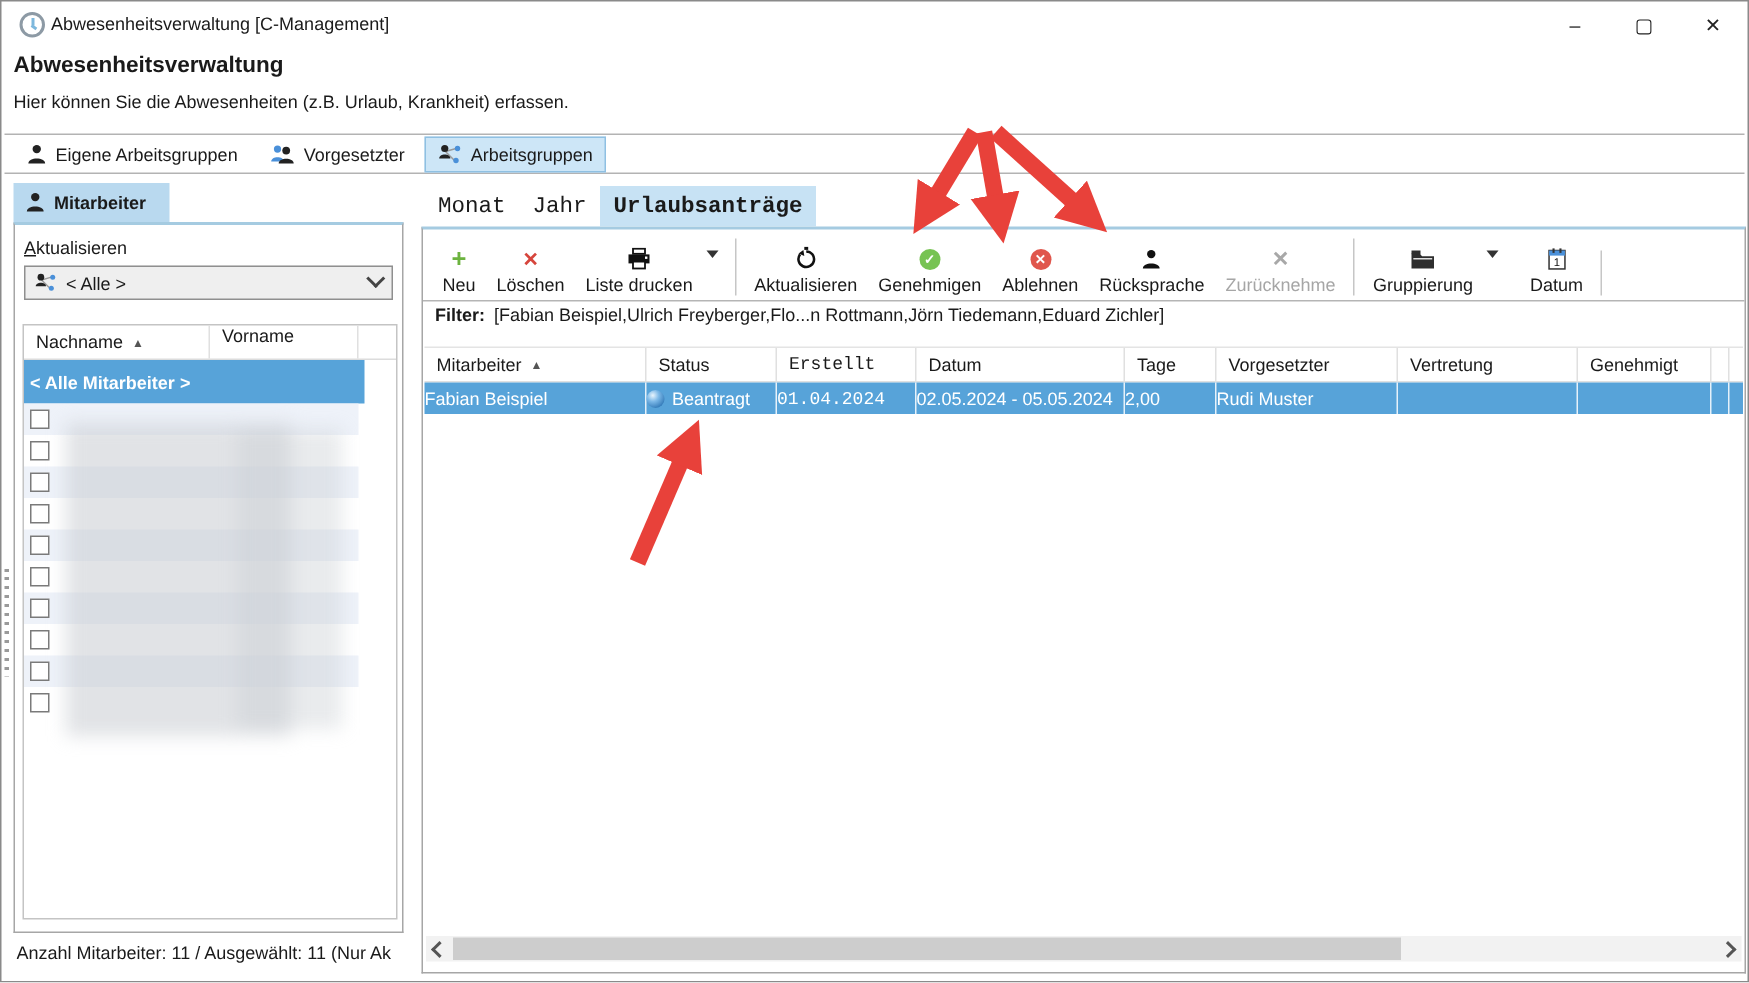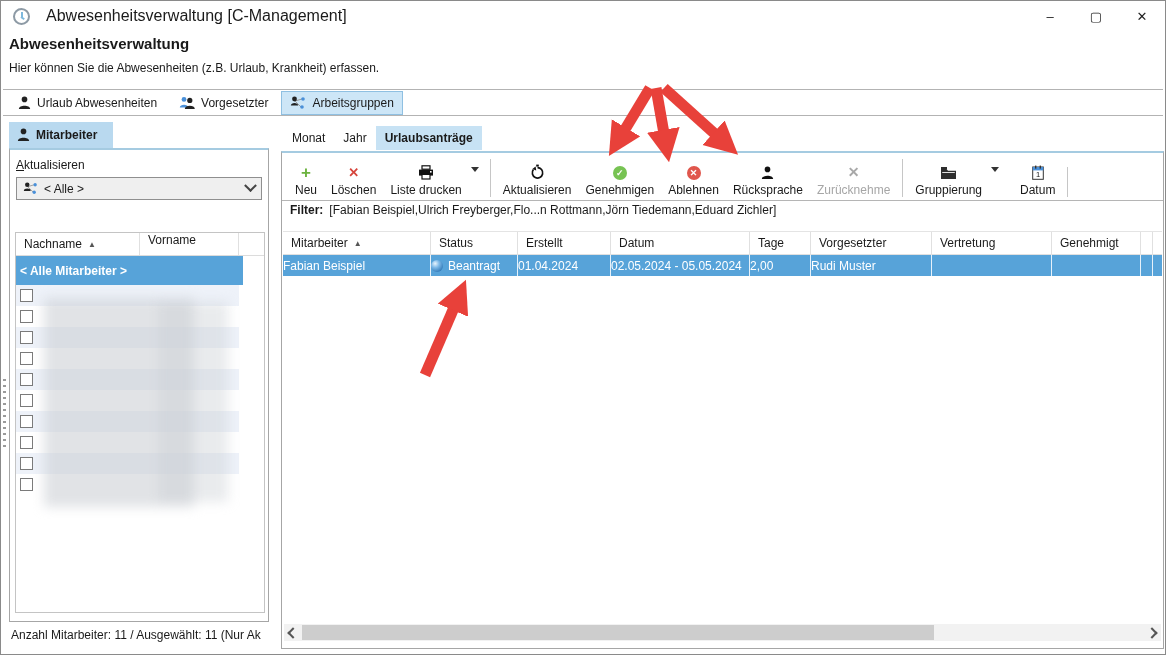--- a/index.html
+++ b/index.html
@@ -3,21 +3,21 @@
 <meta charset="utf-8">
 <style>
   html,body{margin:0;padding:0;background:#fff;}
   .screen{position:relative;width:1166px;height:655px;background:#ffffff;border:1px solid #8a8a8a;
     box-sizing:border-box;font-family:"Liberation Sans",sans-serif;color:#1a1a1a;overflow:hidden;}
   
   .titlebar{position:absolute;top:0;left:0;right:0;height:30px;display:flex;align-items:center;}
   .appicon{width:17px;height:17px;border:2px solid #8d9aa5;border-radius:50%;margin-left:12px;position:relative;box-sizing:border-box;}
   .appicon::before{content:"";position:absolute;left:6px;top:2px;width:2px;height:5px;background:#7db8dd;}
   .appicon::after{content:"";position:absolute;left:6px;top:6px;width:4px;height:2px;background:#7db8dd;transform:rotate(35deg);transform-origin:left;}
-  .apptitle{margin-left:16px;font-size:16px;}
+  .apptitle{margin-left:4px;font-size:12px;}
   .wincontrols{margin-left:auto;display:flex;align-items:center;height:100%;}
   .winbtn{width:46px;height:100%;display:flex;align-items:center;justify-content:center;font-size:13px;color:#222;}
   
   .pagehead{position:absolute;top:34px;left:8px;right:8px;}
   .pagehead h1{margin:0;font-size:15px;font-weight:bold;}
   .pagehead p{margin:9px 0 0 0;font-size:12px;}
   
   .maintabs{position:absolute;top:88px;left:2px;width:1160px;height:27px;border-top:1px solid #b3b3b3;border-bottom:1px solid #b3b3b3;
     display:flex;align-items:center;padding-left:6px;box-sizing:border-box;background:#fff;}
   .mtab{display:flex;align-items:center;gap:6px;font-size:12px;padding:4px 8px;margin-right:4px;border:1px solid transparent;}
@@ -28,38 +28,38 @@
   .lpanel{position:absolute;top:147px;left:8px;width:260px;height:474px;border:1px solid #a6a6a6;border-top:2px solid #a5cbe1;
     background:#fff;box-sizing:border-box;}
   .lp-label{margin:8px 0 0 6px;font-size:12px;display:block;}
   .lp-label::first-letter{text-decoration:underline;}
   .combo{margin:5px 6px 0 6px;height:23px;background:#efefef;border:1px solid #8f8f8f;display:flex;align-items:center;padding:0 6px;gap:6px;box-sizing:border-box;}
   .combo .cval{font-size:12px;flex:1;}
   .chev{width:7px;height:7px;border-right:2px solid #444;border-bottom:2px solid #444;transform:rotate(45deg) translate(-2px,-2px);}
   .searchbox{margin:6px 6px 0 6px;height:22px;border:1px solid #bdbdbd;display:flex;align-items:center;padding:0 5px;box-sizing:border-box;background:#fff;}
   .searchbox input{border:none;outline:none;flex:1;font-size:12px;font-family:"Liberation Sans",sans-serif;color:#333;background:transparent;}
   .searchbox input::placeholder{color:#b4b4b4;}
-  .mlist{position:absolute;top:82px;left:5px;width:248px;bottom:8px;border:1px solid #c4c4c4;overflow:hidden;background:#fff;}
+  .mlist{position:absolute;top:66px;left:5px;width:248px;bottom:8px;border:1px solid #c4c4c4;overflow:hidden;background:#fff;}
   .mlist-head{display:flex;height:22px;border-bottom:1px solid #dcdcdc;font-size:12px;align-items:center;}
   .mlist-head .hc1{width:124px;padding-left:8px;border-right:1px solid #e0e0e0;display:flex;align-items:center;gap:6px;height:100%;box-sizing:border-box;}
   .mlist-head .hc2{width:99px;padding-left:8px;border-right:1px solid #e0e0e0;height:100%;display:flex;align-items:flex-start;box-sizing:border-box;}
   .sortmark{font-size:8px;color:#555;}
   .allrow{height:29px;background:#57a3d9;color:#fff;font-weight:bold;font-size:12px;display:flex;align-items:center;padding-left:4px;width:223px;}
   .lrow{height:21px;display:flex;align-items:center;font-size:12px;width:223px;}
   .lrow.alt{background:#eef2f9;}
   .lrow .cb{width:13px;height:13px;border:1px solid #7a7a7a;background:#fff;margin-left:4px;box-sizing:border-box;flex:none;}
   .lrow .nach{width:100px;padding-left:7px;}
   .lrow .vor{padding-left:8px;}
   .blurwrap{position:absolute;left:22px;top:65px;width:196px;height:209px;overflow:hidden;filter:blur(6px);pointer-events:none;}
   .blob{position:absolute;background:#c9ccd2;opacity:.55;}
   .lstatus{position:absolute;top:627px;left:10px;width:258px;font-size:12px;white-space:nowrap;overflow:hidden;}
   .gripdots{position:absolute;left:2px;top:378px;width:3px;height:72px;
     background:repeating-linear-gradient(#9a9a9a 0 2px,transparent 2px 6px);}
   
-  .rtabs{position:absolute;top:124px;left:282px;display:flex;align-items:center;height:26px;font-size:12px;}
+  .rtabs{position:absolute;top:124px;left:282px;display:flex;align-items:flex-end;height:26px;font-size:15px;font-family:Liberation Mono, monospace;}
   .rtab{padding:5px 9px;}
   .rtab.active{background:#c7e2f4;font-weight:bold;}
   .rpanel{position:absolute;top:150px;left:280px;width:883px;height:498px;border:1px solid #a6a6a6;border-top:2px solid #a5cbe1;
     background:#fff;box-sizing:border-box;}
   .toolbar{position:absolute;top:2px;left:0;right:0;height:46px;display:flex;align-items:flex-end;padding:0 0 3px 6px;
     border-bottom:1px solid #b5b5b5;box-sizing:border-box;}
   .tbtn{display:flex;flex-direction:column;align-items:center;justify-content:flex-end;padding:0 7px;font-size:12px;gap:3px;}
   .tbtn .ticon{height:17px;display:flex;align-items:flex-end;justify-content:center;}
   .tbtn.disabled{color:#a6a6a6;}
   .tsep{width:1px;background:#c6c6c6;height:38px;margin:0 5px;align-self:flex-end;}
@@ -72,21 +72,21 @@
   .circ.ok{background:#77c353;}
   .circ.no{background:#e0564c;}
   .filterline{position:absolute;top:50px;left:8px;right:16px;height:24px;display:flex;align-items:flex-start;font-size:12px;gap:6px;}
   .filterline b{font-weight:bold;}
   
   .rtable{position:absolute;top:78px;left:1px;right:1px;}
   .rthead{display:flex;height:22px;font-size:12px;align-items:center;border-top:1px solid #e4e4e4;border-bottom:1px solid #e0e0e0;}
   .rthead .hcell{height:100%;display:flex;align-items:center;padding-left:8px;border-right:1px solid #e0e0e0;box-sizing:border-box;gap:6px;}
   .rtrow{display:flex;height:21px;font-size:12px;align-items:center;background:#57a3d9;color:#fff;}
   .rtrow .cell{height:100%;display:flex;align-items:center;padding-left:0;border-right:1px solid rgba(255,255,255,.85);box-sizing:border-box;gap:5px;}
-  .c0{width:148px;}.c1{width:87px;}.c2{width:93px;}.c3{width:139px;}.c4{width:61px;}.c5{width:121px;}.c6{width:120px;}.c7{width:89px;}.cf{width:12px;}.cr{flex:1;}
+  .c0{width:148px;}.c1{width:87px;}.c2{width:93px;font-family:Liberation Mono, monospace;}.c3{width:139px;}.c4{width:61px;}.c5{width:121px;}.c6{width:120px;}.c7{width:89px;}.cf{width:12px;}.cr{flex:1;}
   .orb{width:12px;height:12px;border-radius:50%;flex:none;
     background:radial-gradient(circle at 35% 30%, #e8f4fd 0%, #7db9e8 35%, #2f77b6 80%, #1e5a92 100%);}
   
   .hscroll{position:absolute;left:2px;right:2px;bottom:7px;height:17px;background:#f2f2f2;display:flex;align-items:center;}
   .harrow{width:16px;height:17px;display:flex;align-items:center;justify-content:center;}
   .hchev{width:6px;height:6px;border-left:2px solid #555;border-bottom:2px solid #555;}
   .hchev.left{transform:rotate(45deg);margin-left:2px;}
   .hchev.right{transform:rotate(-135deg);margin-right:2px;}
   .hthumb{height:15px;background:#cdcdcd;width:632px;margin-left:2px;}
   .htrack-rest{flex:1;}
@@ -116,21 +116,21 @@
   </div>
 
   <div class="maintabs">
     <div class="mtab">
       <span class="svgicon">
         <svg width="13" height="14" viewBox="0 0 13 14">
             <circle cx="6.5" cy="3.4" r="2.8" fill="#222"></circle>
             <path d="M0.9 13 C0.9 8.6 12.1 8.6 12.1 13 Z" fill="#222"></path>
           </svg>
       </span>
-      <span>Urlaub Abwesenheiten</span>
+      <span>Eigene Arbeitsgruppen</span>
     </div>
     <div class="mtab">
       <span class="svgicon">
         <svg width="16" height="14" viewBox="0 0 16 14">
           <circle cx="5" cy="3.4" r="2.4" fill="#4a90d9"></circle>
             <path d="M0.8 11.6 C0.8 7.8 9.2 7.8 9.2 11.6 Z" fill="#4a90d9"></path>
           <circle cx="10.8" cy="4.4" r="2.6" fill="#222"></circle>
             <path d="M5.8 13 C5.8 8.8 15.8 8.8 15.8 13 Z" fill="#222"></path>
         </svg>
       </span>

